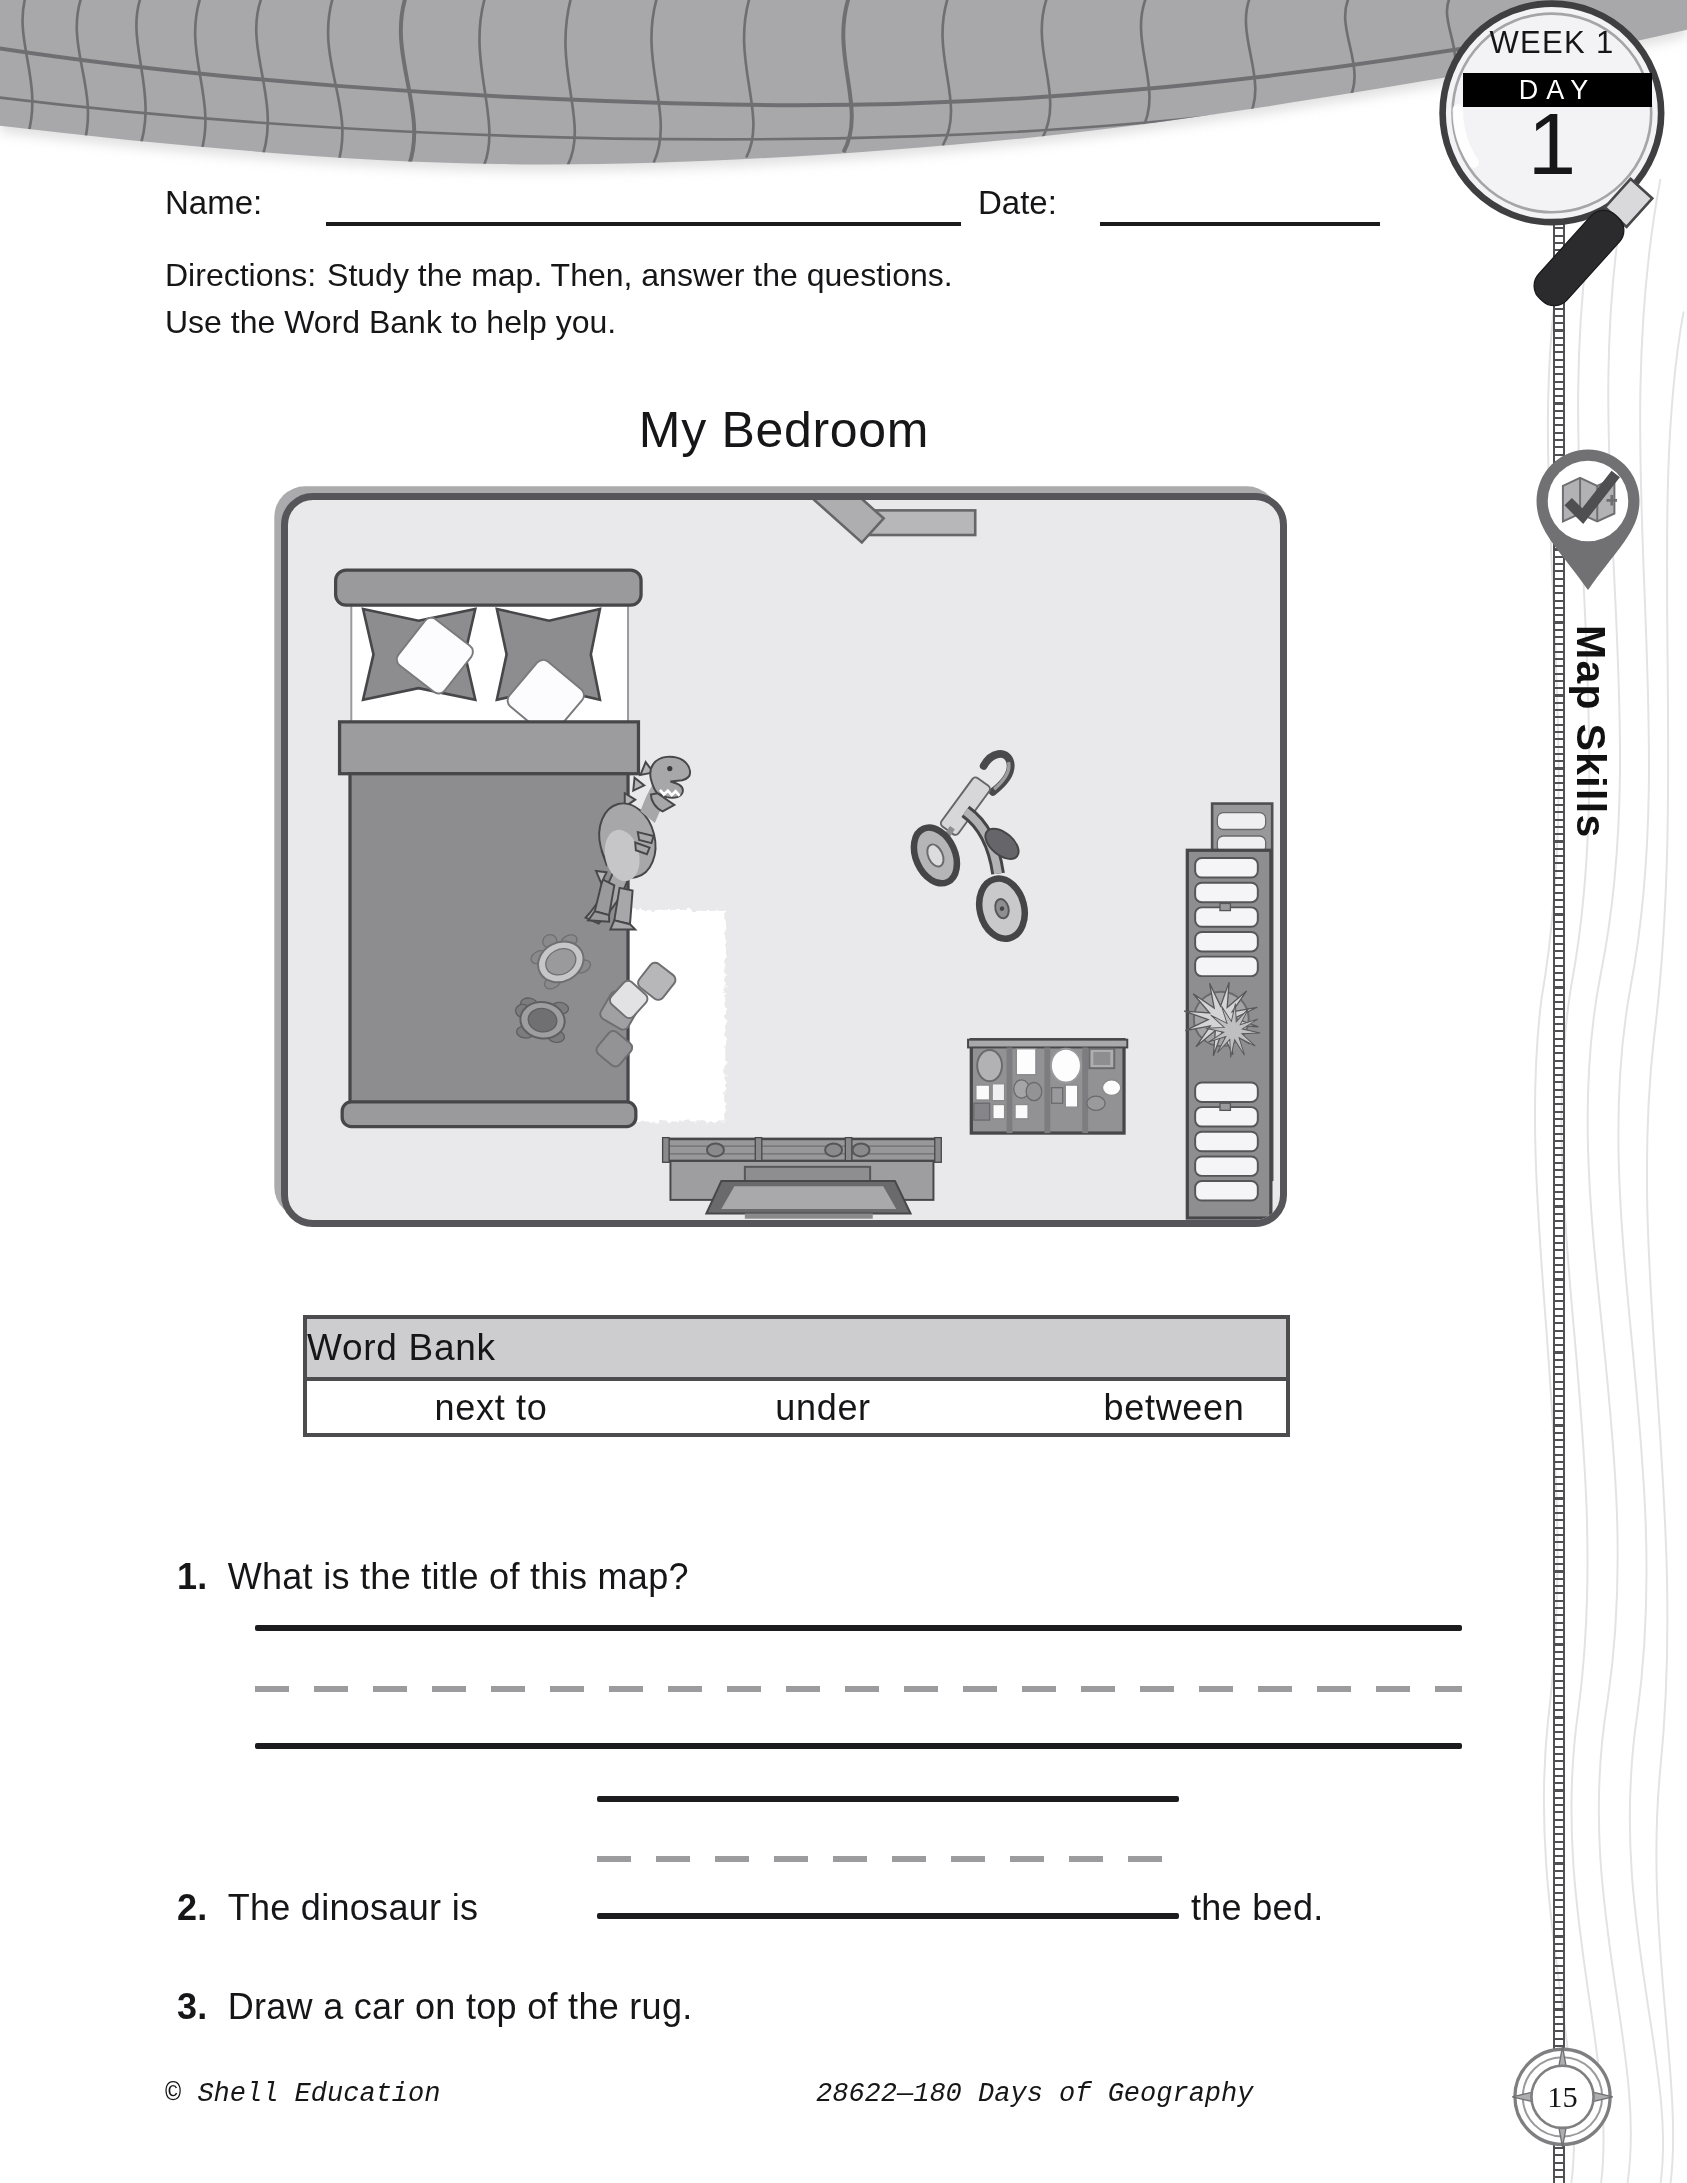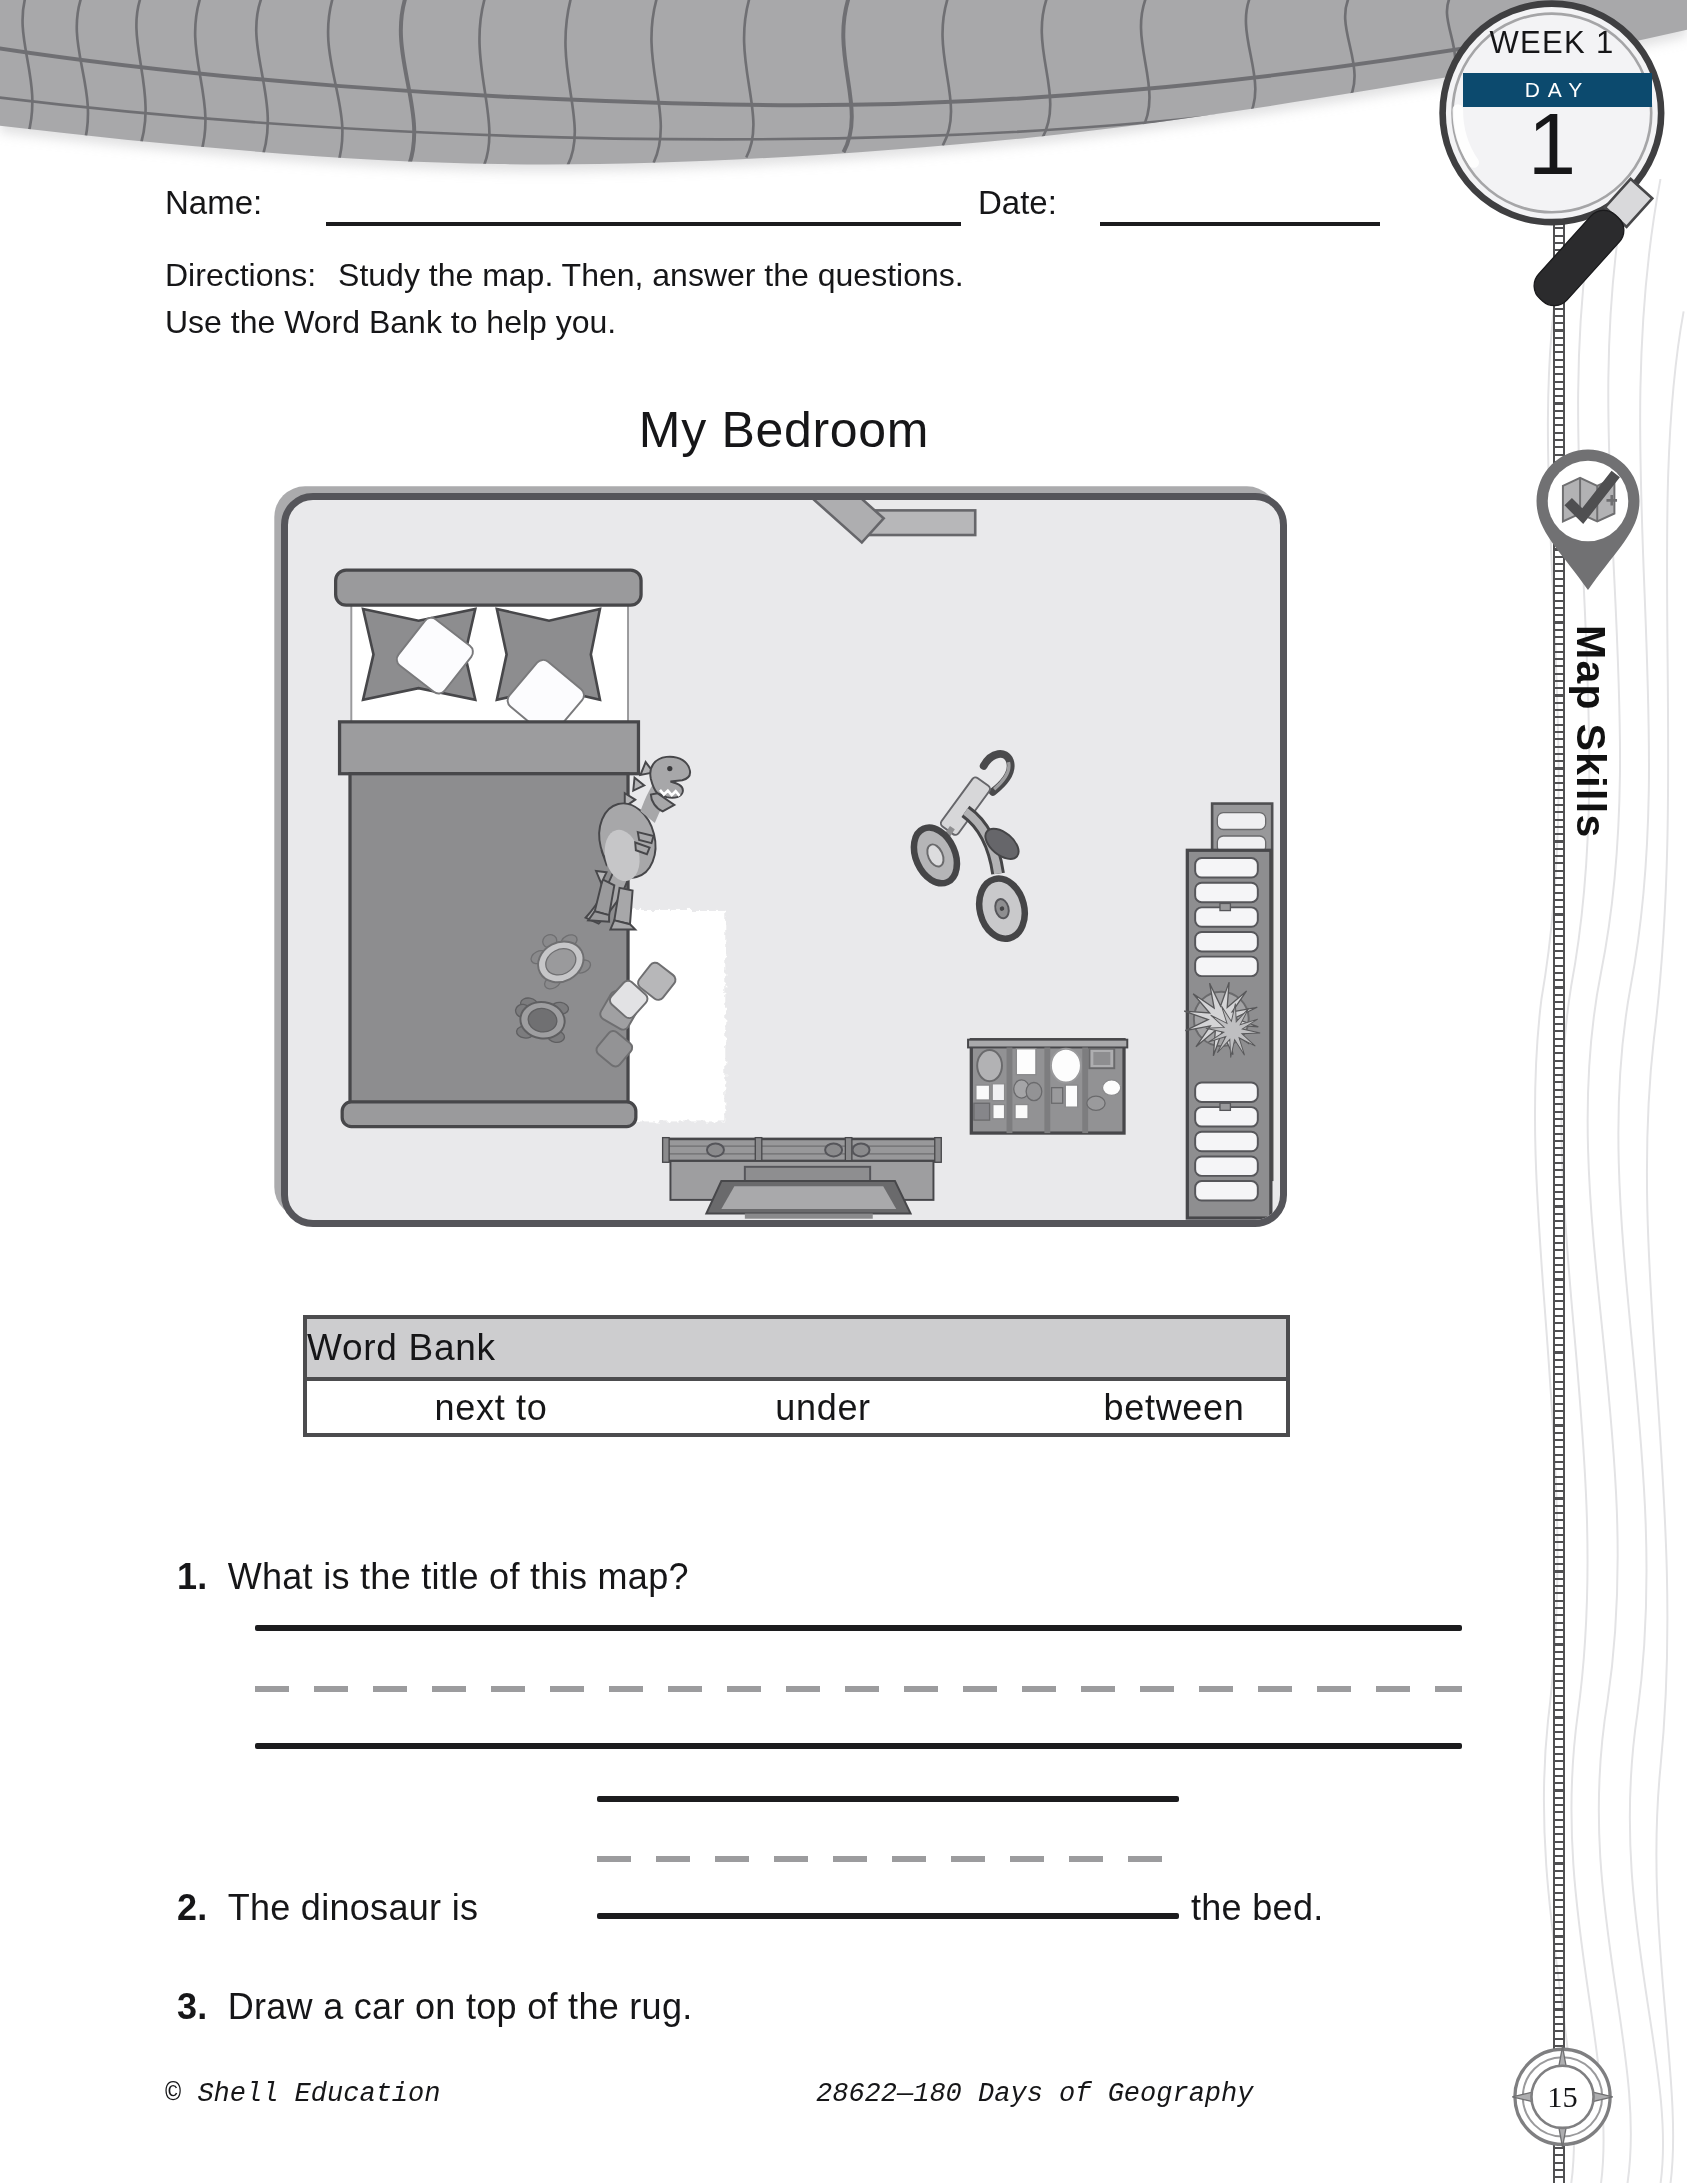--- a/index.html
+++ b/index.html
@@ -72,42 +72,42 @@
   <svg class="abs" style="left:1426px;top:-3.3px" width="265" height="351" viewBox="0 0 400 530">
     <circle cx="190" cy="175" r="165" fill="#f3f3f5" stroke="#3f3f41" stroke-width="10"></circle>
     <circle cx="190" cy="175" r="150" fill="none" stroke="#a5a5a7" stroke-width="4"></circle>
     <path d="M 72,250 A 140,140 0 0 1 48,170" stroke="#ffffff" stroke-width="16" stroke-linecap="round" fill="none" opacity="0.9"></path>
     <g transform="rotate(42 313 285)">
       <rect x="303" y="280" width="44" height="58" fill="#d9d9db" stroke="#48484a" stroke-width="4"></rect>
       <rect x="296" y="336" width="58" height="170" rx="26" fill="#2b2b2d" stroke="#1a1a1c" stroke-width="2"></rect>
     </g>
   </svg>
   <div class="abs bold" style="left:1456px;top:25px;width:192px;text-align:center;font-size:31px;letter-spacing:1.3px">WEEK 1</div>
-  <div class="abs bold" style="left:1463px;top:73px;width:189px;height:34px;line-height:34px;background:#0c4a6e;color:#fff;text-align:center;font-size:21px;letter-spacing:8px">DAY</div>
+  <div class="abs bold" style="left:1463px;top:73px;width:189px;height:34px;line-height:34px;background:#000000;color:#fff;text-align:center;font-size:27px;letter-spacing:8px">DAY</div>
   <div class="abs bold" style="left:1456px;top:98px;width:192px;text-align:center;font-size:87px;line-height:1.05">1</div>
 
   <svg class="abs" style="left:1522px;top:433px" width="132" height="165" viewBox="0 0 200 250">
     <path d="M100,238 C60,180 22,150 22,103 A78,78 0 1 1 178,103 C178,150 140,180 100,238 Z" fill="#717173"></path>
     <circle cx="100" cy="103" r="61" fill="#ffffff"></circle>
     <polygon points="62,80 88,68 114,80 140,68 140,122 114,134 88,122 62,134" fill="#b2b2b4" stroke="#6f6f71" stroke-width="3"></polygon>
     <path d="M88,68 V122 M114,80 V134" stroke="#6f6f71" stroke-width="3" fill="none"></path>
     <path d="M128,102 h16 M136,94 v16" stroke="#6f6f71" stroke-width="4" fill="none"></path>
     <path d="M70,104 L92,126 L142,62" stroke="#4f4f51" stroke-width="16" fill="none"></path>
   </svg>
 
   <div class="abs vertical-label" style="left:1567px;top:625px">Map Skills</div>
 
   <div class="abs bold" style="left:165px;top:184px;font-size:33px">Name:</div>
   <div class="fline" style="left:326px;top:222px;width:635px"></div>
   <div class="abs bold" style="left:978px;top:184px;font-size:33px">Date:</div>
   <div class="fline" style="left:1100px;top:222px;width:280px"></div>
 
   <div class="abs" style="left:165px;top:257px;font-size:32px;white-space:nowrap">
     <span class="bold">Directions:</span>
-    <span style="margin-left:13px">Study the map.  Then, answer the questions.</span>
+    <span style="margin-left:2px">Study the map.  Then, answer the questions.</span>
   </div>
   <div class="abs" style="left:165px;top:304px;font-size:32px;white-space:nowrap">Use the Word Bank to help you.</div>
 
   <div class="abs bold" style="left:281px;top:401px;width:1006px;text-align:center;font-size:50px;letter-spacing:0.7px">My Bedroom</div>
 
   <div class="abs" style="left:281px;top:493px;width:1006px;height:734px;box-sizing:border-box;border:7.3px solid #55555a;border-radius:32px;background:#e9e9eb;box-shadow:-8px -8px 0 -1.3px #ababad;overflow:hidden">
     <svg width="100%" height="100%" viewBox="0 0 1520 1110" preserveAspectRatio="none">
       <defs>
         <filter id="rough" x="-6%" y="-6%" width="112%" height="112%">
           <feTurbulence type="fractalNoise" baseFrequency="0.11" numOctaves="2" result="n"></feTurbulence>

